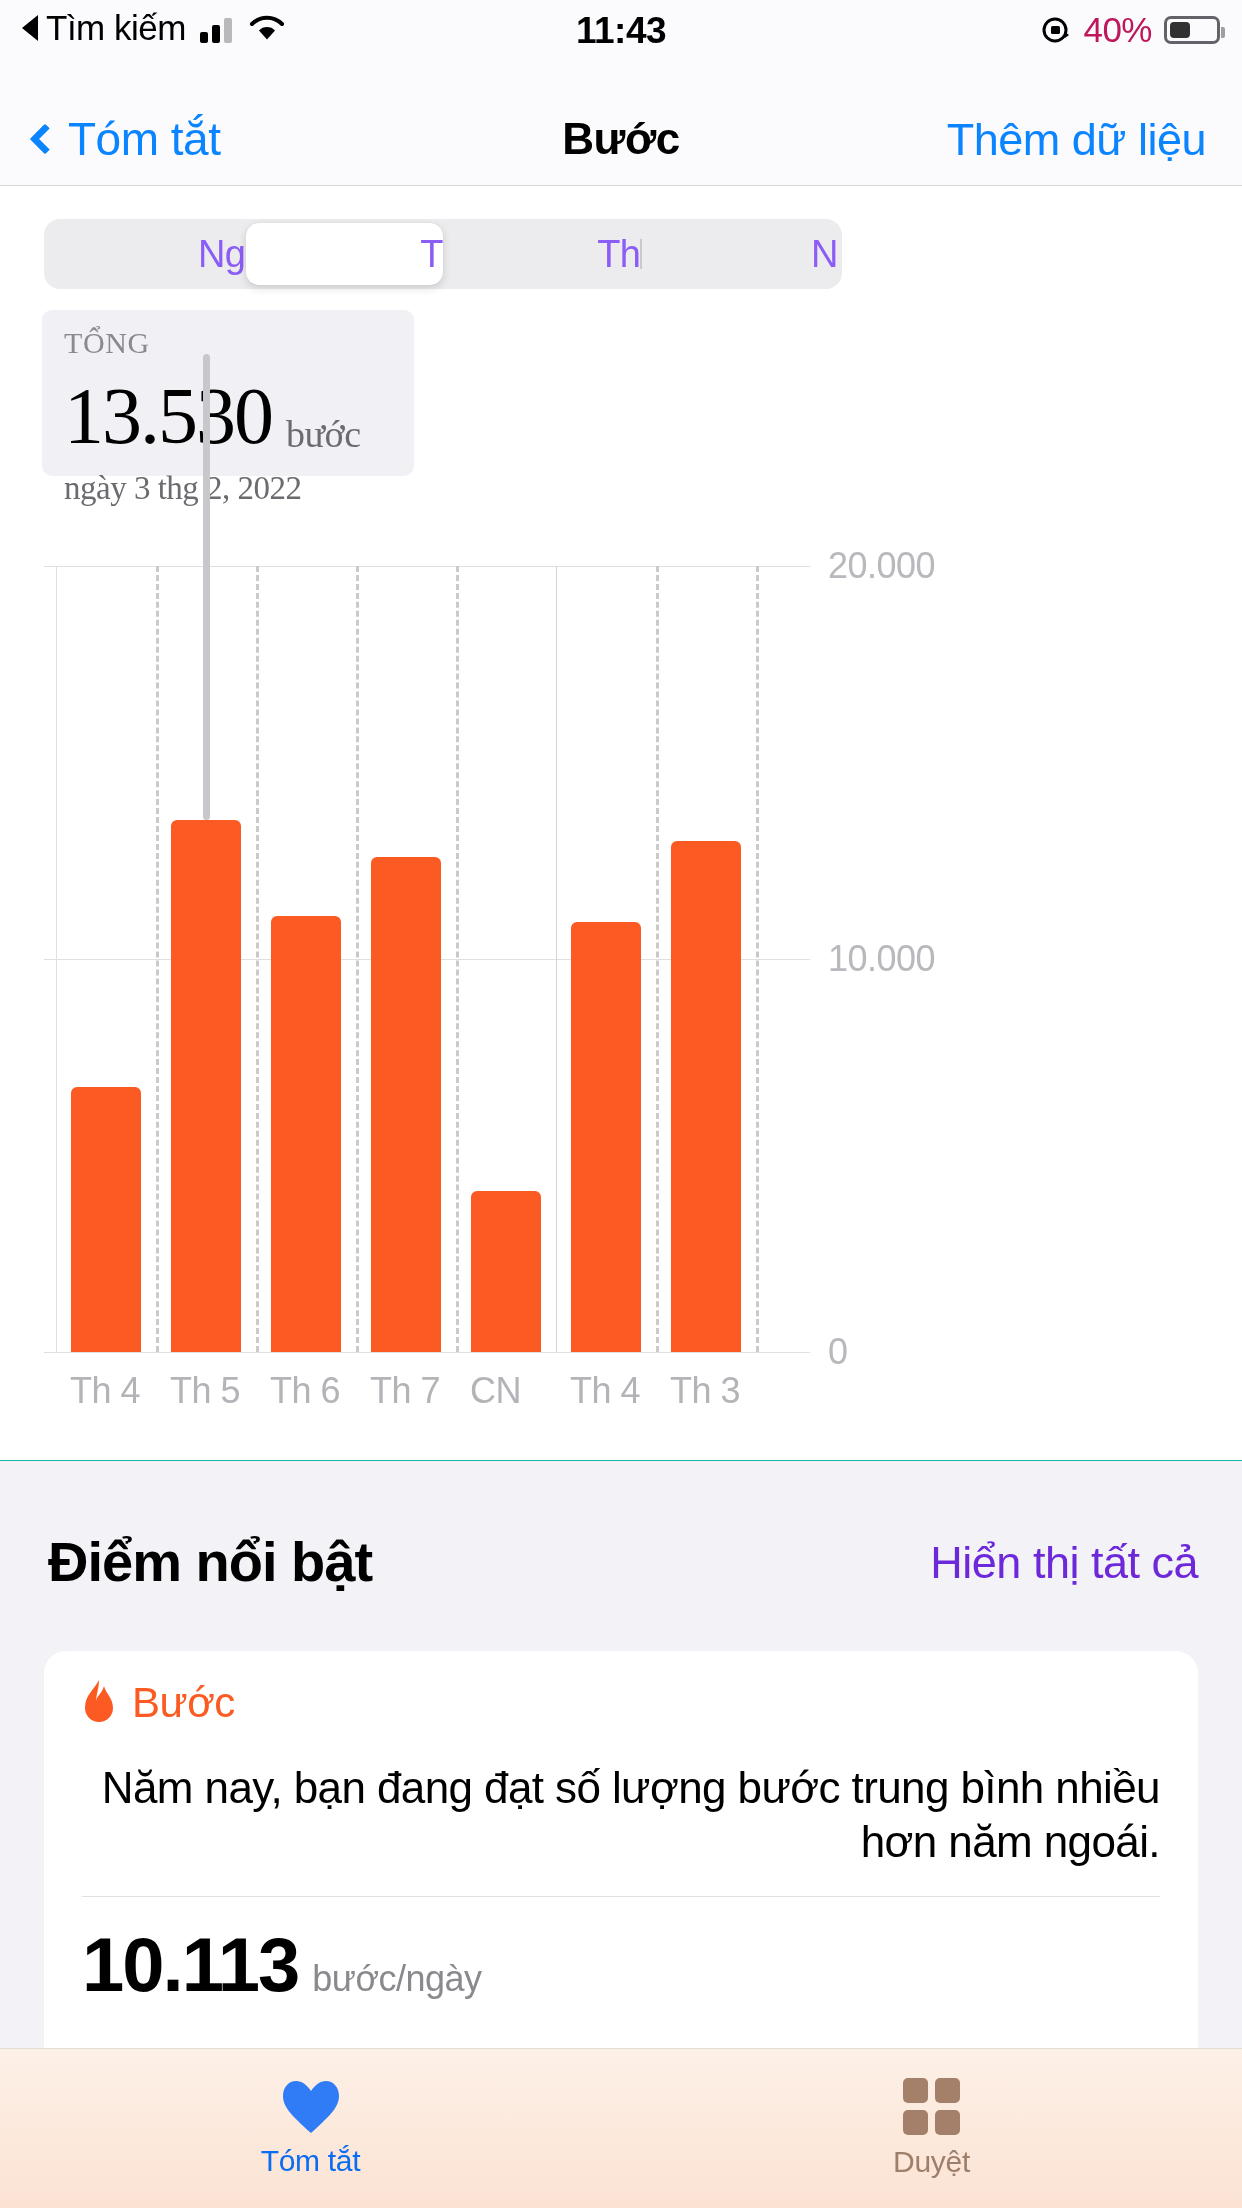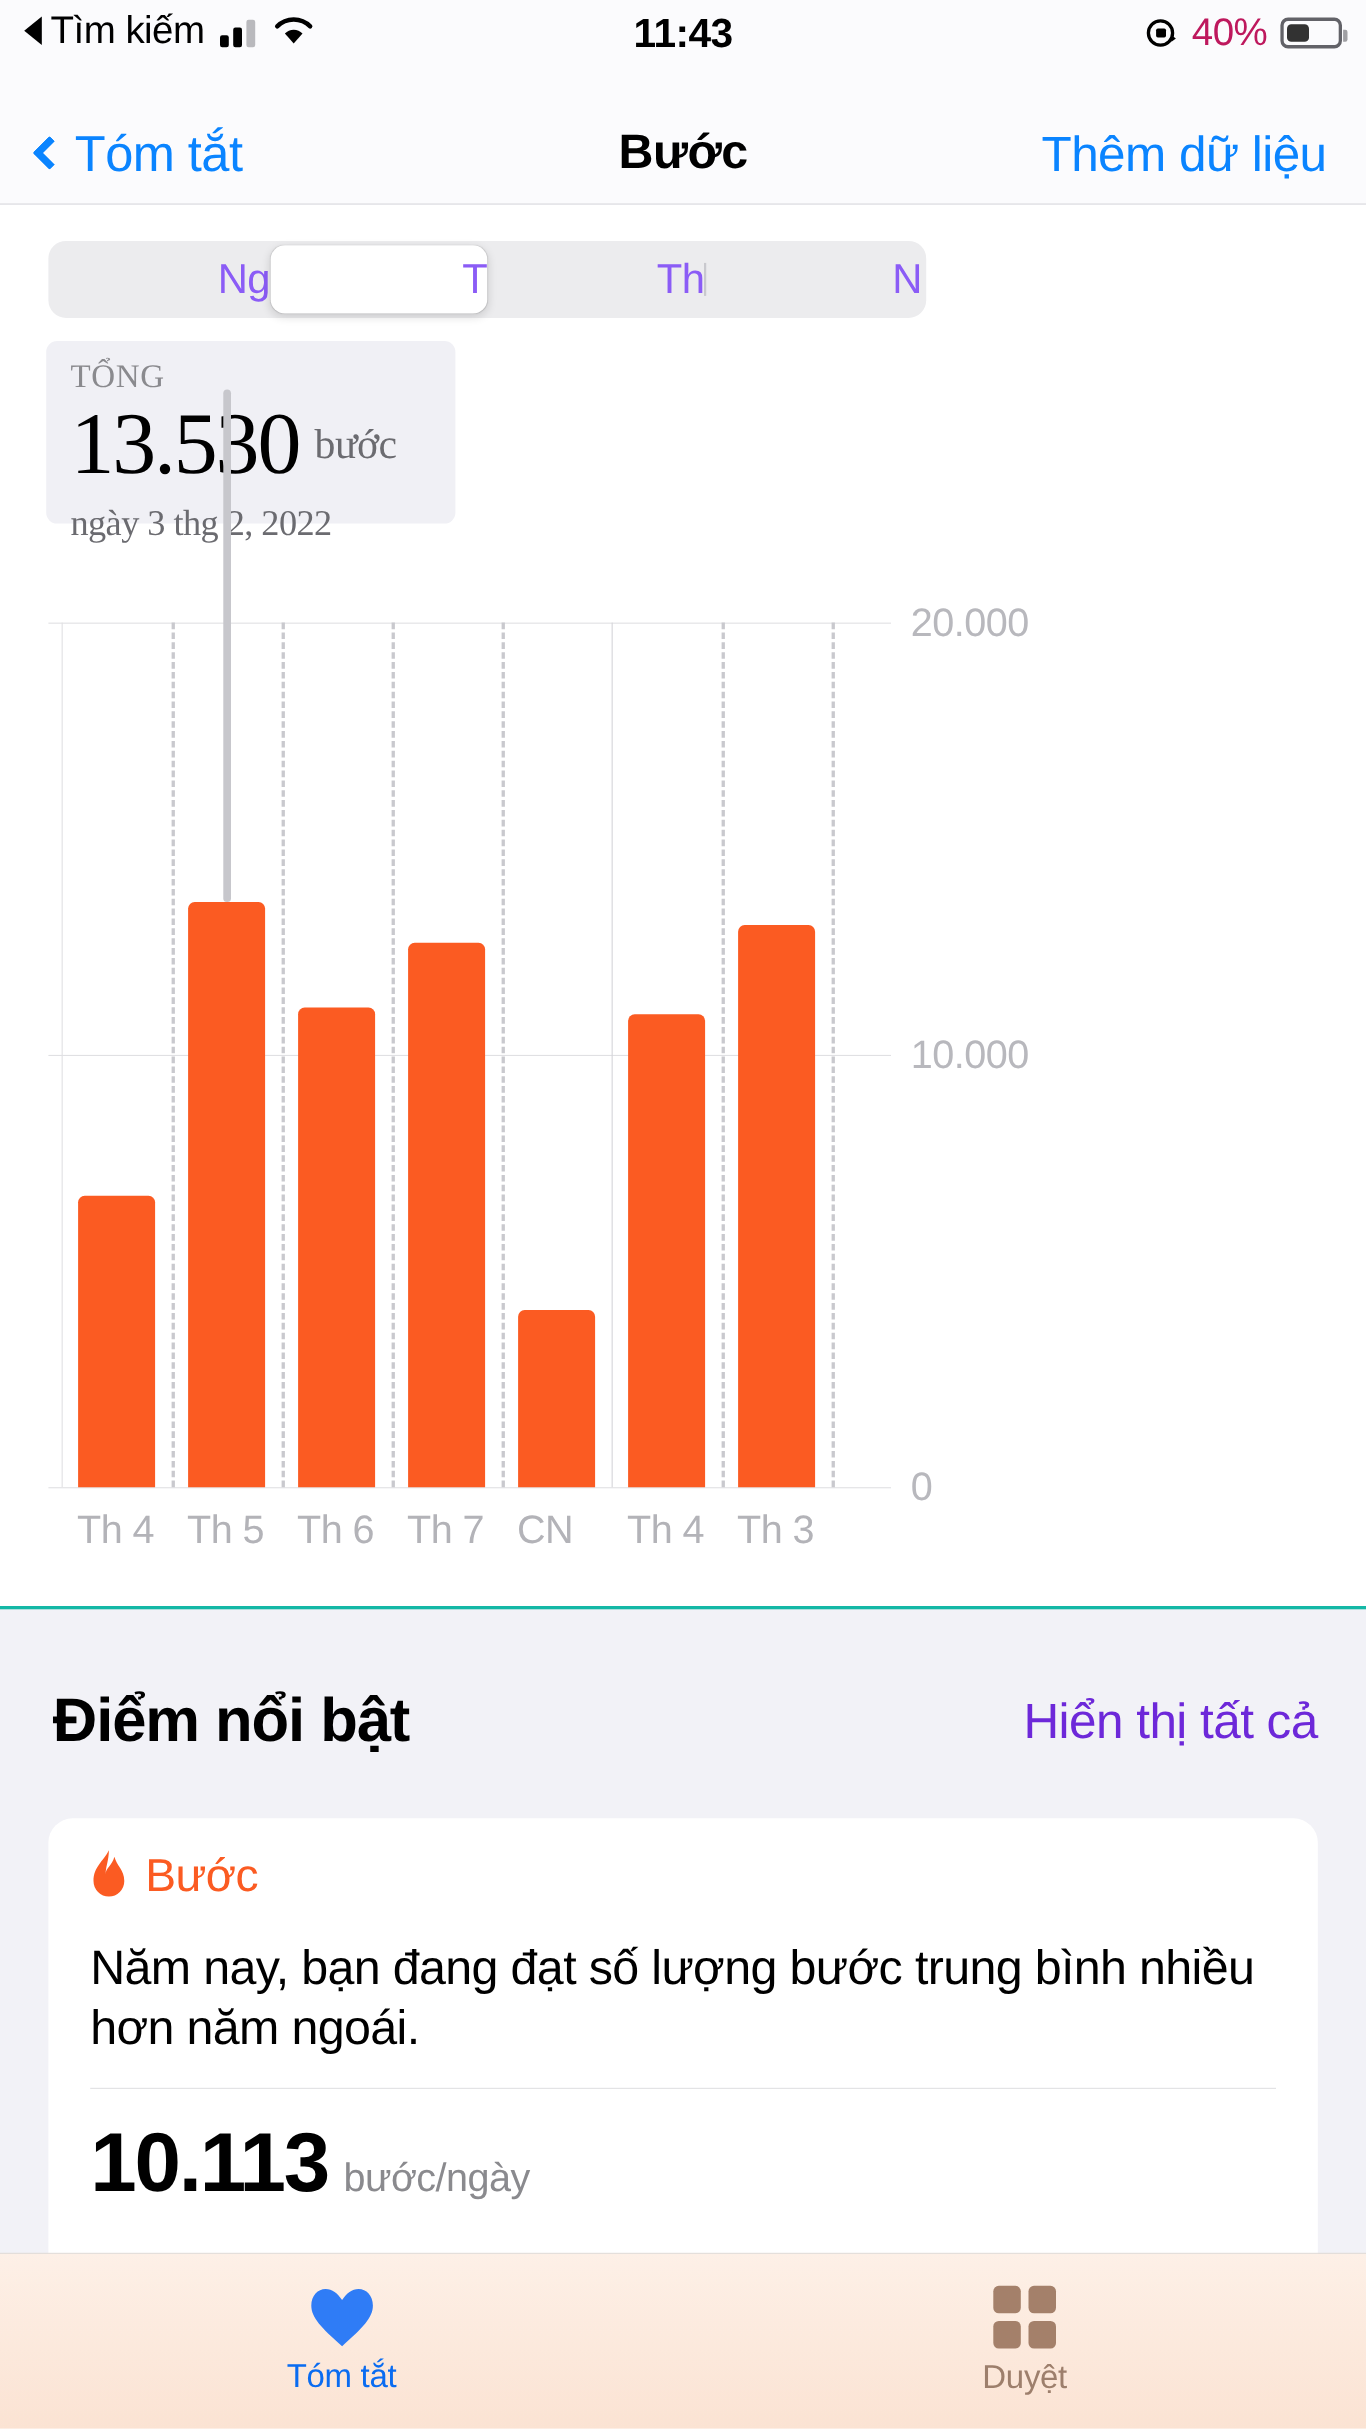--- a/index.html
+++ b/index.html
@@ -86,21 +86,21 @@
   .seg-div {
     position:absolute; left:-1px; top: 16px; bottom:16px; width:2px; background:#c9c9ce;
   }
 
   
   .summary {
     position:absolute; left: 42px; top: 310px; width: 372px; height: 166px;
     background: #f0f0f5; border-radius: 10px; padding: 16px 20px 0 22px; font-family: Liberation Serif, serif;
   }
   .sum-label { font-size: 30px; color:#8a8a8e; letter-spacing:0.6px; font-weight:500; }
-  .sum-row { display:flex; align-items:center; margin-top: 4px; }
+  .sum-row { display:flex; align-items:flex-end; margin-top: 16px; }
   .sum-value { font-size: 80px; font-weight: 400; color:#000; letter-spacing:-2px; line-height:1; }
   .sum-unit { font-size: 38px; color:#6b6b70; margin-left: 14px; letter-spacing:-0.5px; }
   .sum-date { font-size: 33px; color:#6b6b70; margin-top: 14px; letter-spacing:-0.5px; }
   .chart-area {
     position:absolute; left: 56px; top: 566px; width: 700px; height: 786px;
   }
   .gridline-h {
     position:absolute; left: -12px; width: 766px; height: 1px; background:#e0e0e3;
   }
   .gridline-v-dash {
@@ -120,21 +120,21 @@
   .sel-line {
     position:absolute; width: 7px; background:#c7c7cc; border-radius: 4px;
   }
   .xlabel {
     position:absolute; font-size: 36px; color:#b3b3b8; letter-spacing:-0.5px;
   }
 
   
   .highlights {
     position:absolute; left: 0; top: 1460px; width: 1242px; height: 620px;
-    background: #f2f2f7; border-top: 3px solid #14b8a6;
+    background: #f2f2f7; border-top: 1px solid #14b8a6; text-align: right;
   }
   .hl-head {
     position:absolute; left: 0; right:0; top: 68px; height: 70px;
   }
   .hl-title {
     position:absolute; left: 48px; top: 0; font-size: 56px; font-weight:700; color:#000; letter-spacing:-1px;
   }
   .hl-showall {
     position:absolute; right: 44px; top: 8px; font-size: 45px; color:#6d28d9; letter-spacing:-0.5px;
   }

